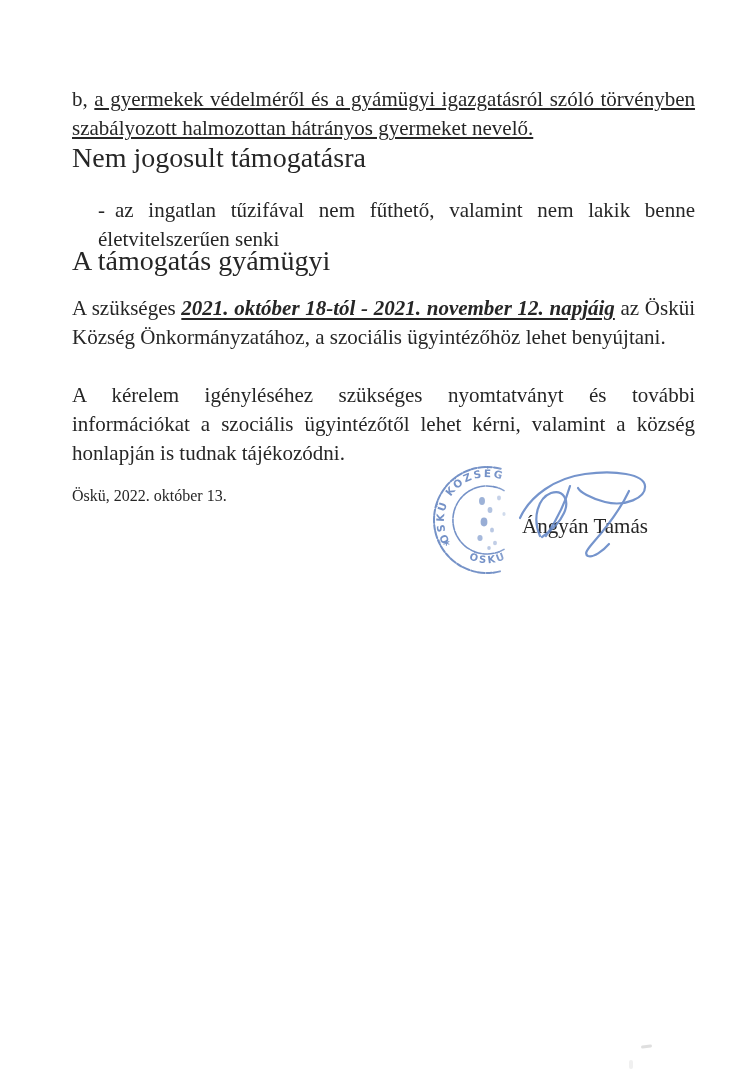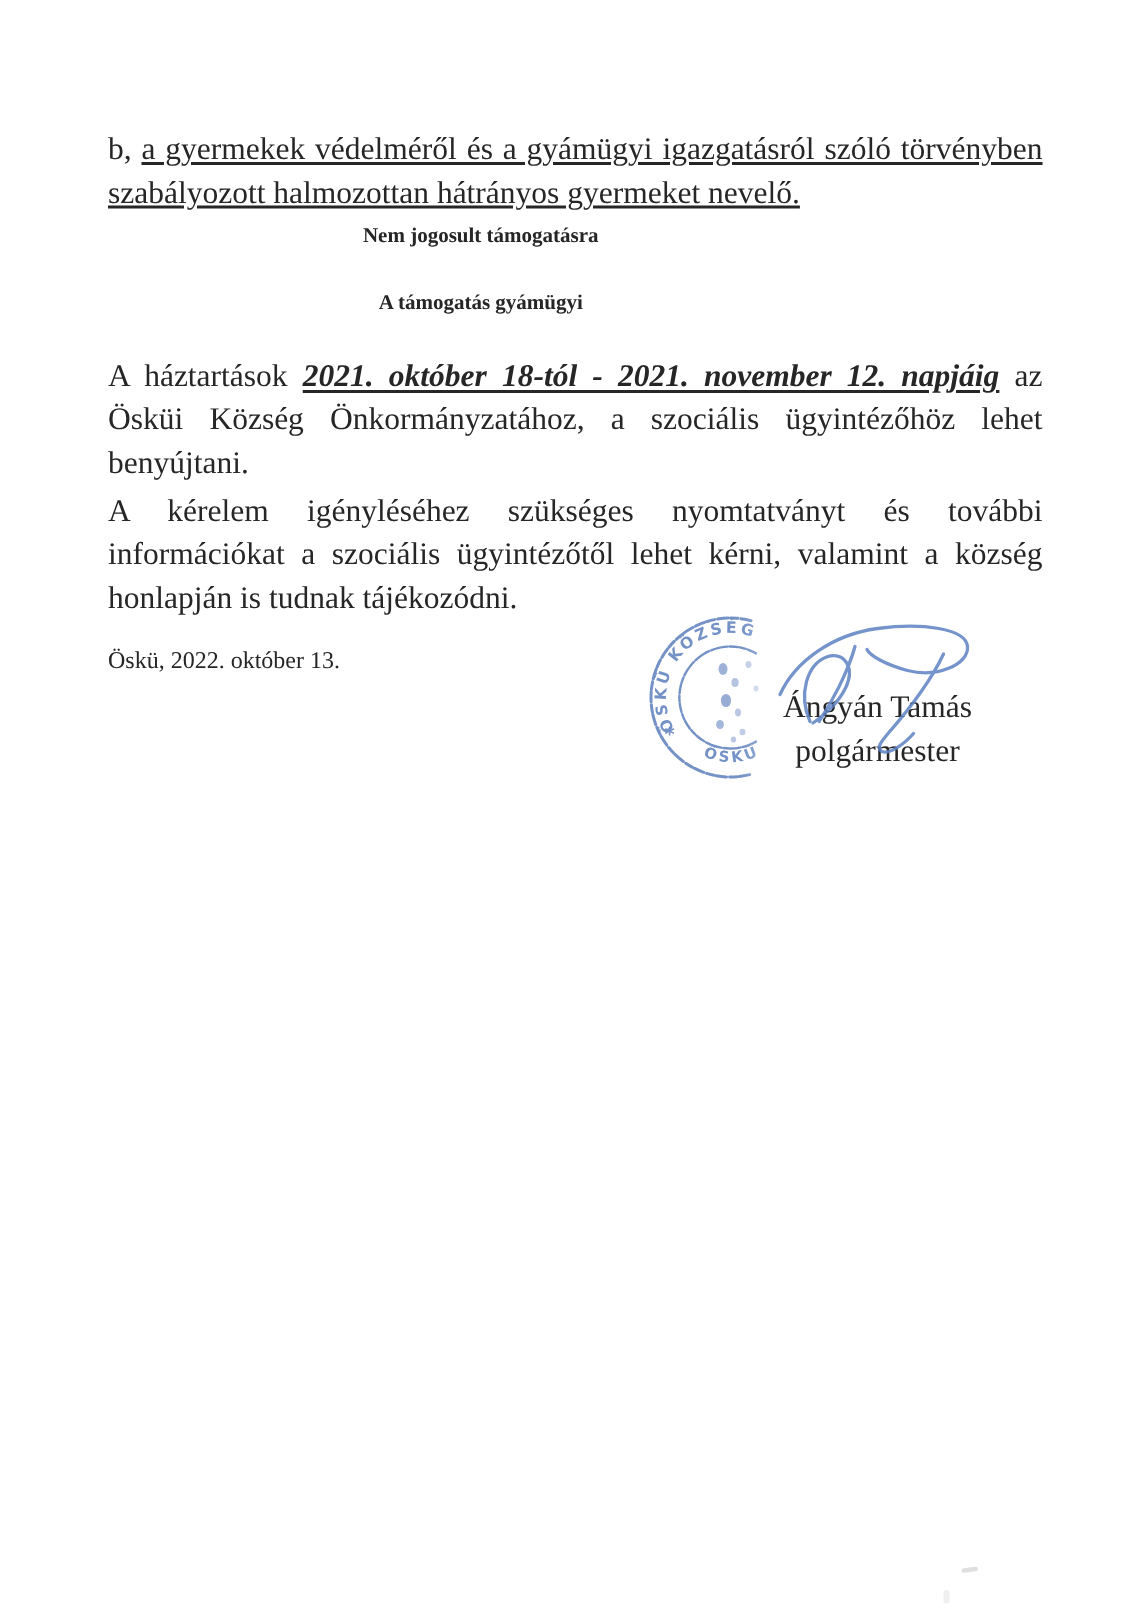--- a/index.html
+++ b/index.html
@@ -11,36 +11,36 @@
   }
   .page {
     position: absolute; top: 0; left: 0;
     width: 756px; height: 1080px;
     box-sizing: border-box;
     padding: 85px 61px 0 72px;
   }
   p, h3, .list-item { margin: 0; font-size: 21px; line-height: 29px; }
   p.justified { text-align: justify; }
   .doc-heading {
-    font-weight: bold; text-align: center;
-    margin-right: 126px; font-size: 14px;
+    font-weight: normal; text-align: left;
+    margin-right: 126px; font-size: 28px;
   }
   .u { text-decoration: underline; text-decoration-thickness: 1.5px; text-underline-offset: 2px; }
   .date-range {
     font-weight: bold; font-style: italic;
     text-decoration: underline; text-decoration-thickness: 2px; text-underline-offset: 3px;
   }
   .bold { font-weight: bold; }
   .list-block { margin-left: 26px; margin-top: 24px; }
   .list-item { text-align: justify; }
   .bullet { margin-right: 10px; }
   .h2-heading { margin-top: -8px; }
   .para1 { margin-top: 19px; }
   .para2 { margin-top: 21px; }
-  .para3 { margin-top: 3px; }
+  .para3 { margin-top: 29px; }
   .closing-row { position: relative; margin-top: 19px; height: 150px; }
   .dateline { position: absolute; left: 0; top: 0; white-space: nowrap; }
   .signer-block {
     position: absolute; left: 423px; top: 25px; width: 180px;
     text-align: center; font-weight: normal; z-index: 1;
   }
   .signer-block div { font-size: 21px; line-height: 29px; }
   .sig-svg {
     position: absolute; left: 348px; top: -31px;
     width: 250px; height: 140px; z-index: 2; pointer-events: none;
@@ -55,36 +55,36 @@
 </head>
 <body>
 
 <div class="page">
 
   <p class="justified"><span>b, </span><span class="u">a gyermekek védelméről és a gyámügyi igazgatásról szóló törvényben szabályozott halmozottan hátrányos gyermeket nevelő.</span></p>
 
   <h3 class="doc-heading">Nem jogosult támogatásra</h3>
 
   <div class="list-block">
+    <div class="list-item"><span class="bullet">-</span><span>az ingatlan tűzifával nem fűthető, valamint nem lakik benne életvitelszerűen senki</span></div>
   </div>
 
 
   <h3 class="doc-heading h2-heading">A támogatás gyámügyi</h3>
 
-  <p class="justified para1"><span>A háztartások </span><span class="date-range">2021. október 18-tól - 2021. november 12. napjáig</span><span> az Ösküi Község Önkormányzatához, a szociális ügyintézőhöz lehet benyújtani.</span></p>
+  <p class="justified para1"><span>A szükséges </span><span class="date-range">2021. október 18-tól - 2021. november 12. napjáig</span><span> az Ösküi Község Önkormányzatához, a szociális ügyintézőhöz lehet benyújtani.</span></p>
 
 
   <p class="justified para3">A kérelem igényléséhez szükséges nyomtatványt és további információkat a szociális ügyintézőtől lehet kérni, valamint a község honlapján is tudnak tájékozódni.</p>
 
   <div class="closing-row">
     <span class="dateline">Öskü, 2022. október 13.</span>
 
     <div class="signer-block">
       <div>Ángyán Tamás</div>
-      <div>polgármester</div>
     </div>
 
     <svg class="sig-svg" viewBox="0 0 250 140">
       <defs>
         <linearGradient id="stampFade" gradientUnits="userSpaceOnUse" x1="75" y1="0" x2="128" y2="0">
           <stop offset="0" stop-color="#ffffff"></stop>
           <stop offset="1" stop-color="#000000"></stop>
         </linearGradient>
         <mask id="fadeMask">
           <rect x="0" y="0" width="250" height="140" fill="url(#stampFade)"></rect>

